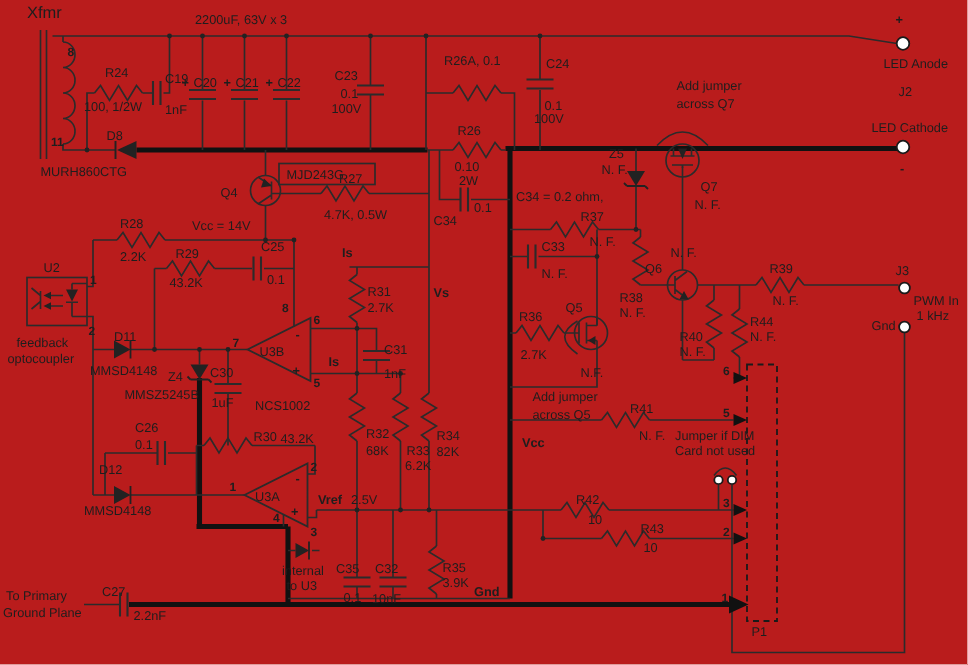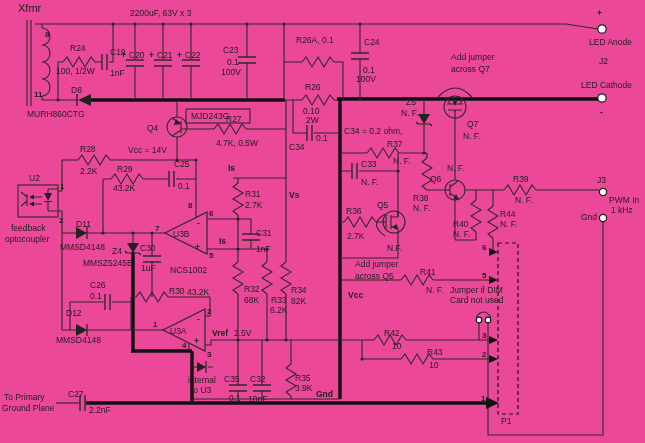--- a/index.html
+++ b/index.html
@@ -1,16 +1,16 @@
 <!DOCTYPE html>
 <html><head>
 <meta charset="utf-8">
 <style>
   html,body{margin:0;padding:0;background:#fff;}
-  #canvas{position:relative;width:645px;height:443px;background:#ec4899;font-family:"Liberation Sans",sans-serif;}
+  #canvas{position:relative;width:645px;height:443px;background:#b91c1c;font-family:"Liberation Sans",sans-serif;}
   svg{display:block}
   text{font-family:"Liberation Sans","DejaVu Sans",sans-serif;font-size:8.5px;fill:#1e1e1e;}
   .b{font-weight:bold;}
   .sm{font-size:8px;}
   .ttl{font-size:11px;}
 </style>
 </head>
 <body>
 
 <div id="canvas">

